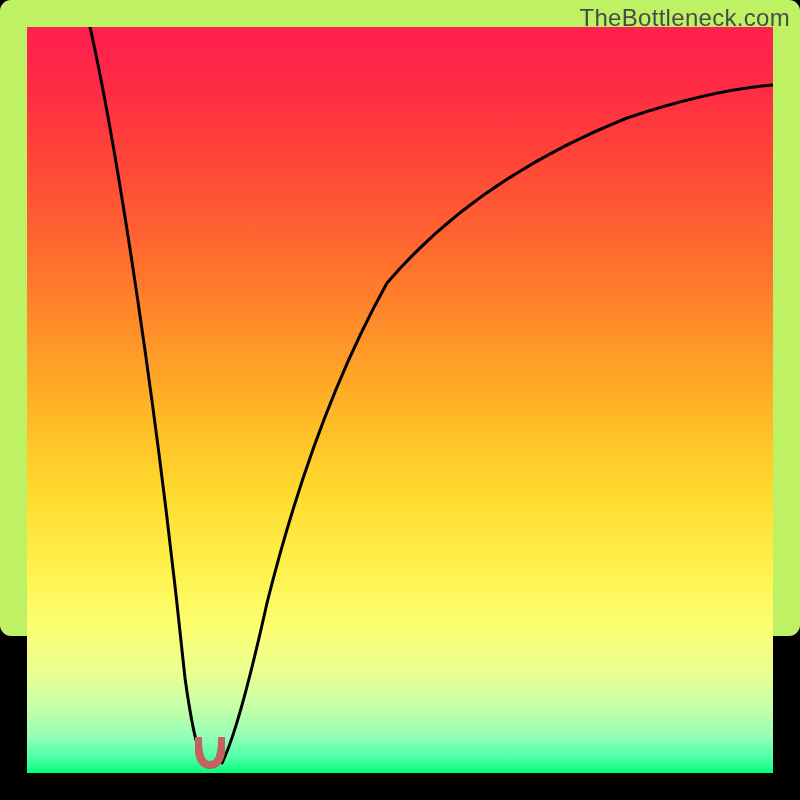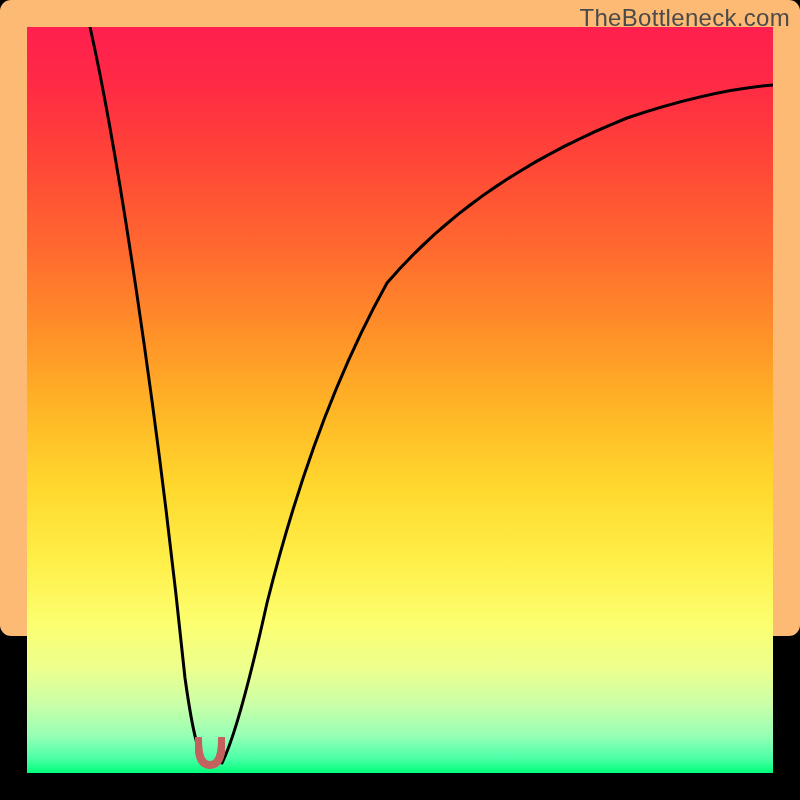--- a/index.html
+++ b/index.html
@@ -10,21 +10,21 @@
     overflow: hidden;
     background: #000;
     font-family: Arial, Helvetica, sans-serif;
   }
   .frame {
     position: absolute;
     top: 0;
     left: 0;
     width: 800px;
     height: 636px;
-    background: #fdba74;
+    background: #bef264;
     border-radius: 11px;
   }
   .plot {
     position: absolute;
     top: 27px;
     left: 27px;
     width: 746px;
     height: 746px;
     overflow: hidden;
   }

